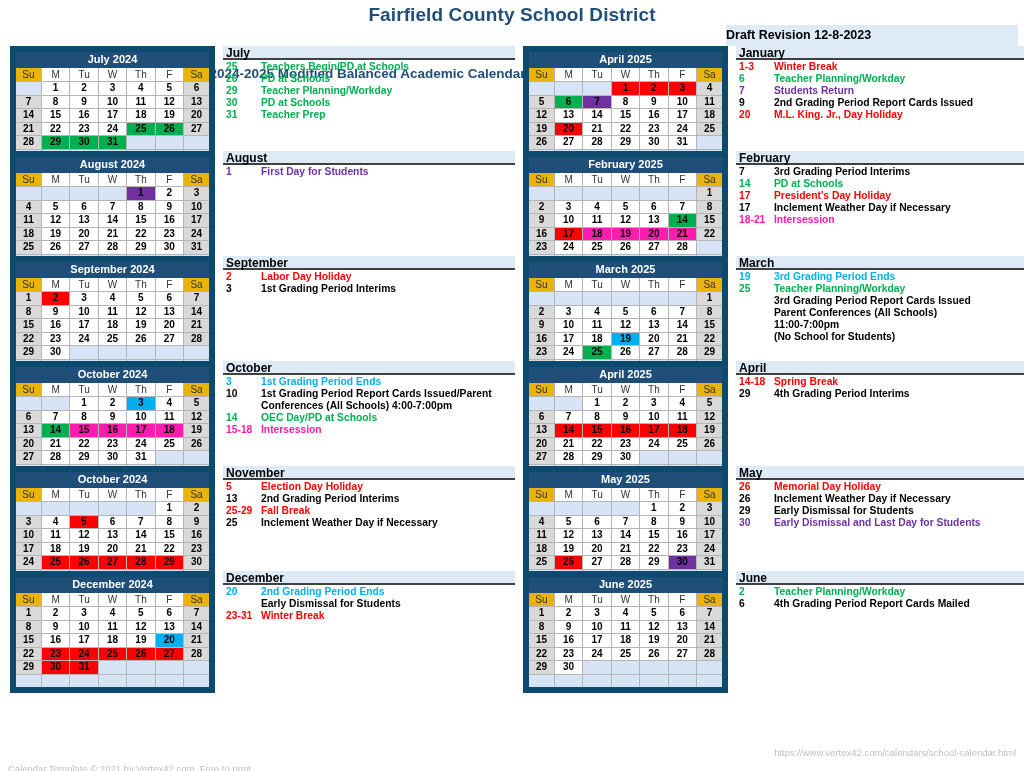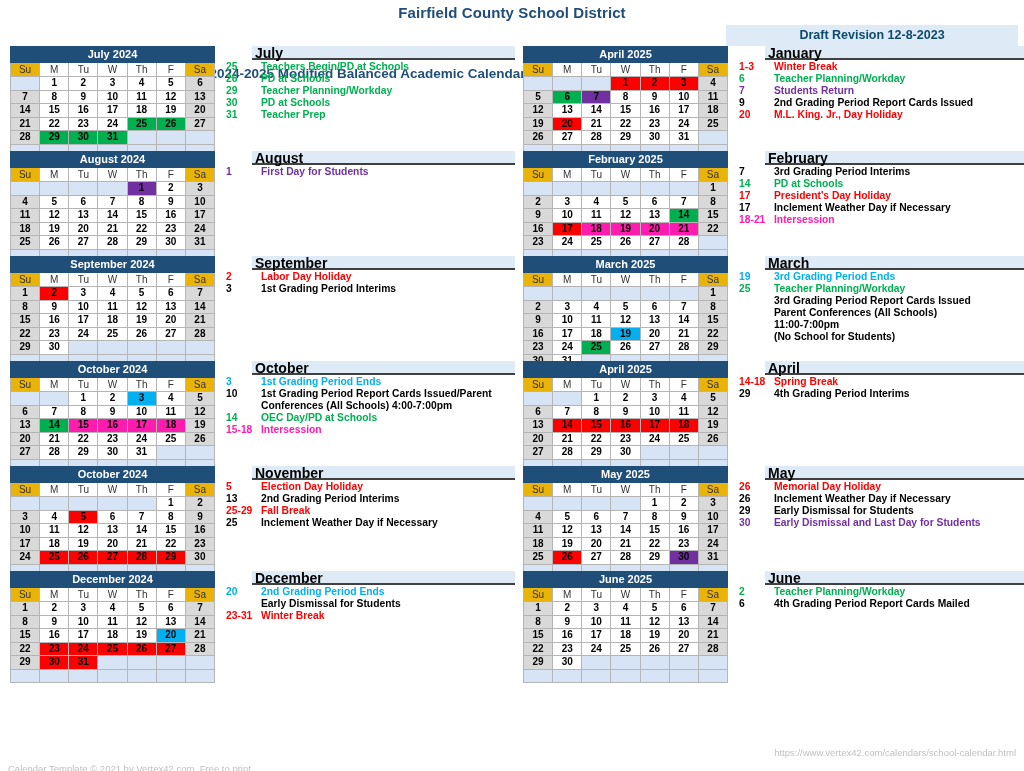--- a/index.html
+++ b/index.html
@@ -18,21 +18,21 @@
 
   
   .header {
     position: relative;
     height: 46px;
   }
   .title-main {
     position: absolute;
     left: 0; right: 0; top: 4px;
     text-align: center;
-    font-size: 15px;
+    font-size: 19px;
     font-weight: bold;
     color: #1F4E79;
     letter-spacing: .1px;
   }
   .title-sub {
     position: absolute;
     left: 0;
     top: 29px;
     width: 735px;
     text-align: center;
@@ -41,24 +41,24 @@
     color: #1F4E79;
     margin-top: 37px;
   }
   .draft-box {
     position: absolute;
     right: 6px;
     top: 25px;
     width: 292px;
     height: 21px;
     background: #DEEBF7;
-    text-align: center;
+    text-align: left;
     font-size: 12.5px;
     font-weight: bold;
-    color: #0c4a6e;
+    color: #000000;
     line-height: 21px;
   }
 
   
   .sheet {
     position: absolute;
     top: 46px;
     left: 0;
     width: 1024px;
   }
@@ -68,21 +68,21 @@
   }
   .pad-l { width: 10px; flex: none; }
   .gap   { width: 8px;  flex: none; }
 
   
   .cal {
     width: 205px;
     flex: none;
     border-collapse: collapse;
     table-layout: fixed;
-    border: 1px solid #0c4a6e;
+    border: 6px solid #0c4a6e;
     background: #ffffff;
   }
   .cal td, .cal th {
     border: 1px solid #b5b5b5;
     padding: 0;
     height: 12.5px;
     text-align: center;
     font-size: 10px;
     line-height: 12.5px;
     font-weight: bold;
@@ -119,27 +119,26 @@
   
   .events {
     width: 292px;
     flex: none;
     position: relative;
   }
   .ev-head {
     background: #DEEBF7;
     height: 14px;
     line-height: 14px;
-    font-size: 14px;
+    font-size: 12px;
     font-weight: bold;
     color: #000000;
     padding-left: 3px;
     border-bottom: 2px solid #404040;
     box-sizing: border-box;
-    margin-left: 29px;
   }
   .ev-list { padding-top: 1px; }
   .ev-row {
     display: flex;
     font-size: 10.3px;
     font-weight: bold;
     line-height: 12.1px;
     white-space: nowrap;
   }
   .ev-date {

